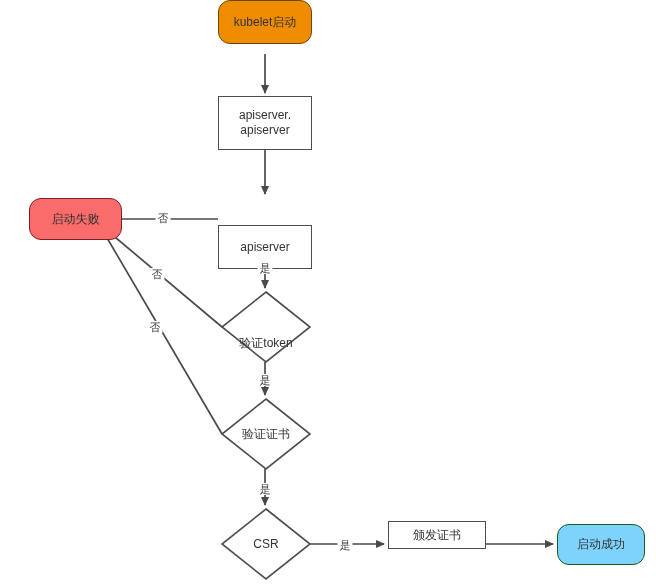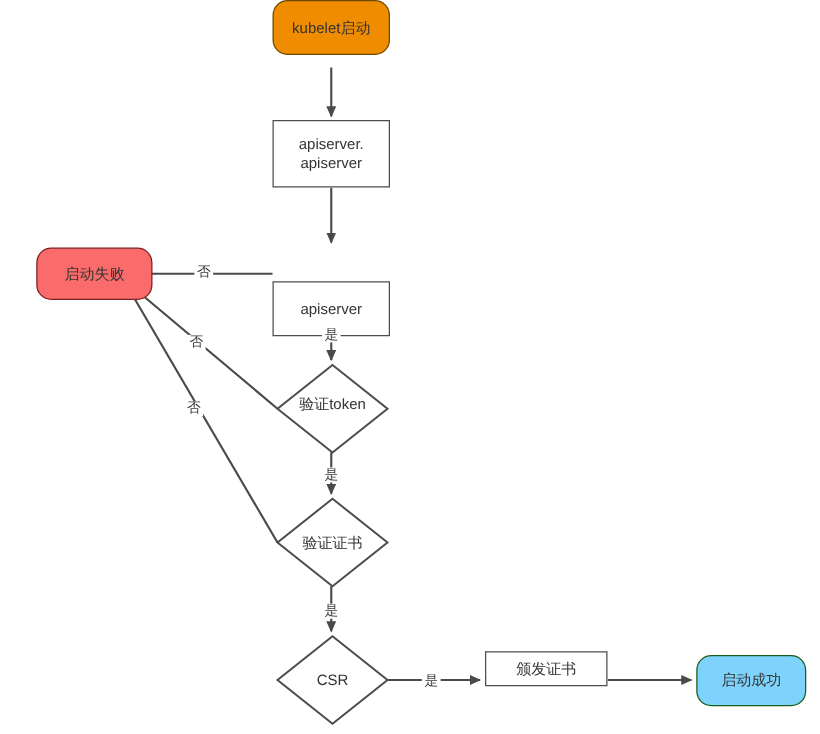--- a/index.html
+++ b/index.html
@@ -133,21 +133,21 @@
   </div>
 
   <div class="node node-rect" style="left:218px; top:197px; width:94px; height:44px;margin-top:28px;">
     <span>apiserver</span>
   </div>
 
   <div class="node node-round node-fail" style="left:5px; top:198px; width:93px; height:42px;margin-left:24px;">
     <span>启动失败</span>
   </div>
 
-  <div class="diamond-wrap" style="left:222px; top:288px; width:88px; height:70px;">
+  <div class="diamond-wrap" style="left:222px; top:308px; width:88px; height:70px;">
     <div class="diamond-label">验证token</div>
   </div>
 
   <div class="diamond-wrap" style="left:222px; top:509px; width:88px; height:70px;">
     <div class="diamond-label">CSR</div>
   </div>
 
   <div class="diamond-wrap" style="left:222px; top:399px; width:88px; height:70px;">
     <div class="diamond-label">验证证书</div>
   </div>

